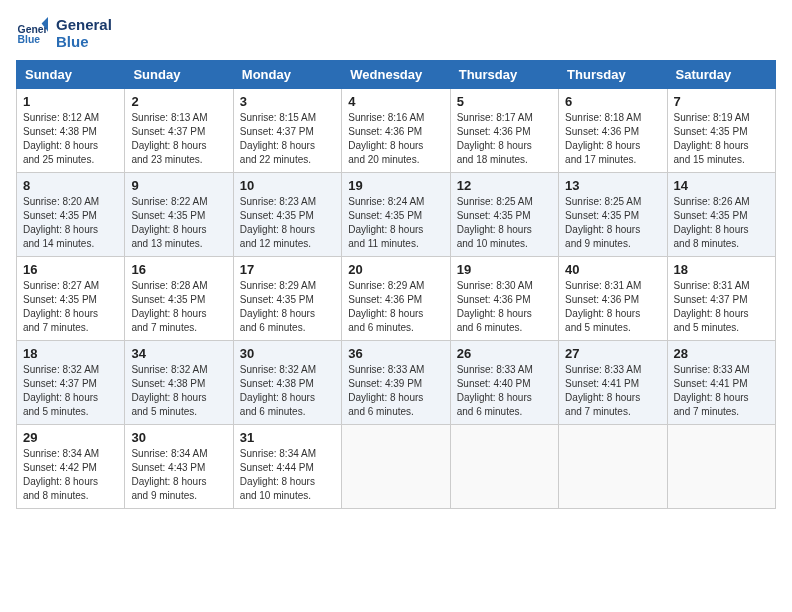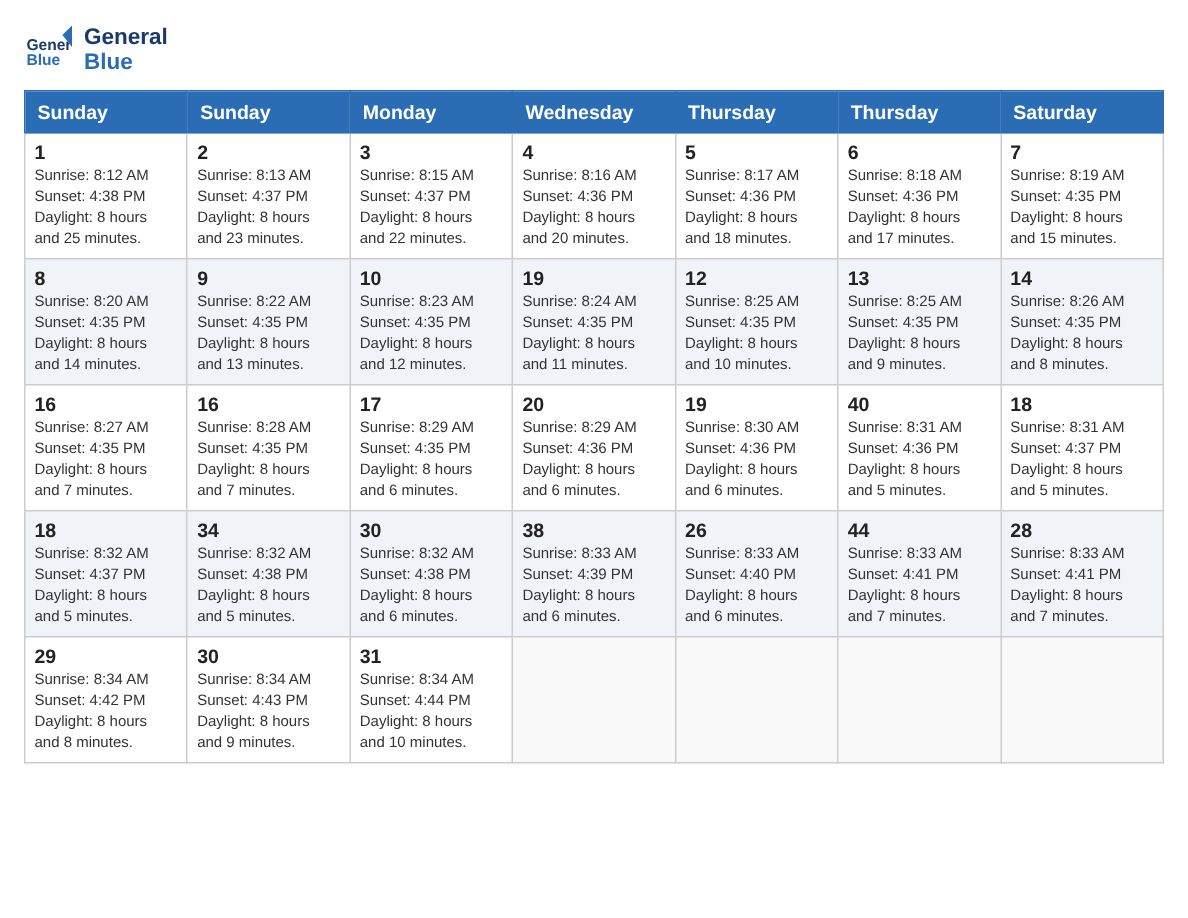--- a/index.html
+++ b/index.html
@@ -210,29 +210,29 @@
         </td>
         <td>
           <span class="day-num">34</span>
           <div class="day-info">Sunrise: 8:32 AM<br>Sunset: 4:38 PM<br>Daylight: 8 hours<br>and 5 minutes.</div>
         </td>
         <td>
           <span class="day-num">30</span>
           <div class="day-info">Sunrise: 8:32 AM<br>Sunset: 4:38 PM<br>Daylight: 8 hours<br>and 6 minutes.</div>
         </td>
         <td>
-          <span class="day-num">38</span>
+          <span class="day-num">36</span>
           <div class="day-info">Sunrise: 8:33 AM<br>Sunset: 4:39 PM<br>Daylight: 8 hours<br>and 6 minutes.</div>
         </td>
         <td>
           <span class="day-num">26</span>
           <div class="day-info">Sunrise: 8:33 AM<br>Sunset: 4:40 PM<br>Daylight: 8 hours<br>and 6 minutes.</div>
         </td>
         <td>
-          <span class="day-num">44</span>
+          <span class="day-num">27</span>
           <div class="day-info">Sunrise: 8:33 AM<br>Sunset: 4:41 PM<br>Daylight: 8 hours<br>and 7 minutes.</div>
         </td>
         <td>
           <span class="day-num">28</span>
           <div class="day-info">Sunrise: 8:33 AM<br>Sunset: 4:41 PM<br>Daylight: 8 hours<br>and 7 minutes.</div>
         </td>
       </tr>
       <tr>
         <td>
           <span class="day-num">29</span>

